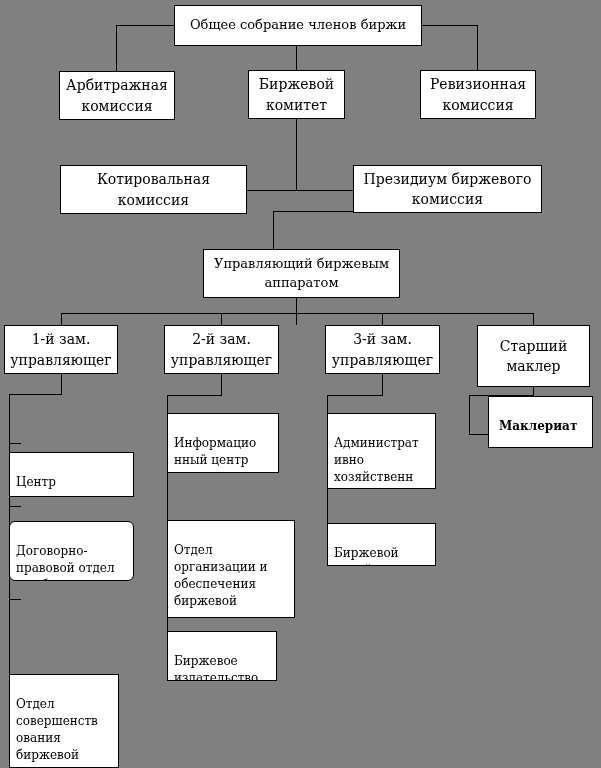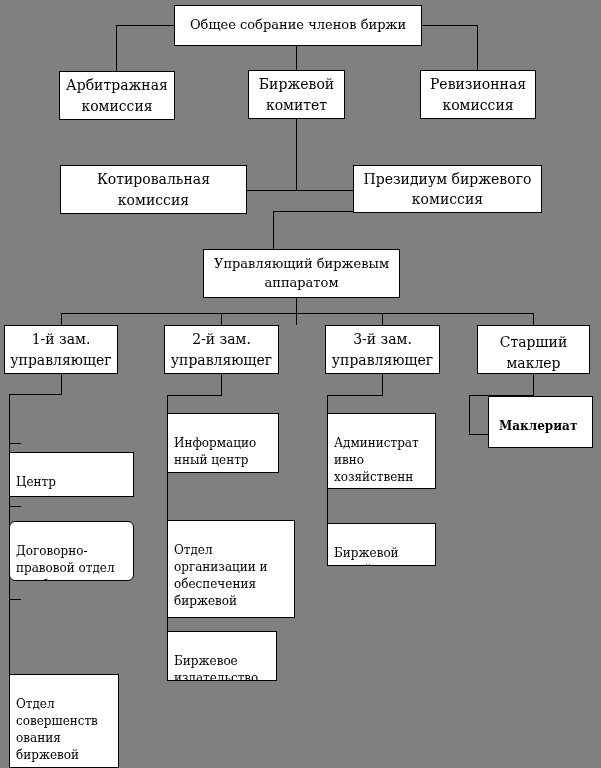--- a/index.html
+++ b/index.html
@@ -136,21 +136,21 @@
 управляющег</span>
   </div>
   <div class="box center" style="left:164px; top:325px; width:115px; height:49px; white-space:pre-line;">
     <span>2-й зам.
 управляющег</span>
   </div>
   <div class="box center" style="left:325px; top:325px; width:115px; height:49px; white-space:pre-line;">
     <span>3-й зам.
 управляющег</span>
   </div>
-  <div class="box center" style="left:477px; top:325px; width:113px; height:49px; white-space:pre-line;align-items:flex-end;">
+  <div class="box center" style="left:477px; top:325px; width:113px; height:62px; white-space:pre-line;">
     <span>Старший
 маклер</span>
   </div>
 
   <div class="box leftal" style="left:9px; top:452px; width:125px; height:45px; white-space:pre-line;">
     <span>Центр
 экономическог
 о анализа</span>
   </div>
   <div class="box leftal" style="left:9px; top:521px; width:125px; height:60px; white-space:pre-line;border-radius:6px;">

